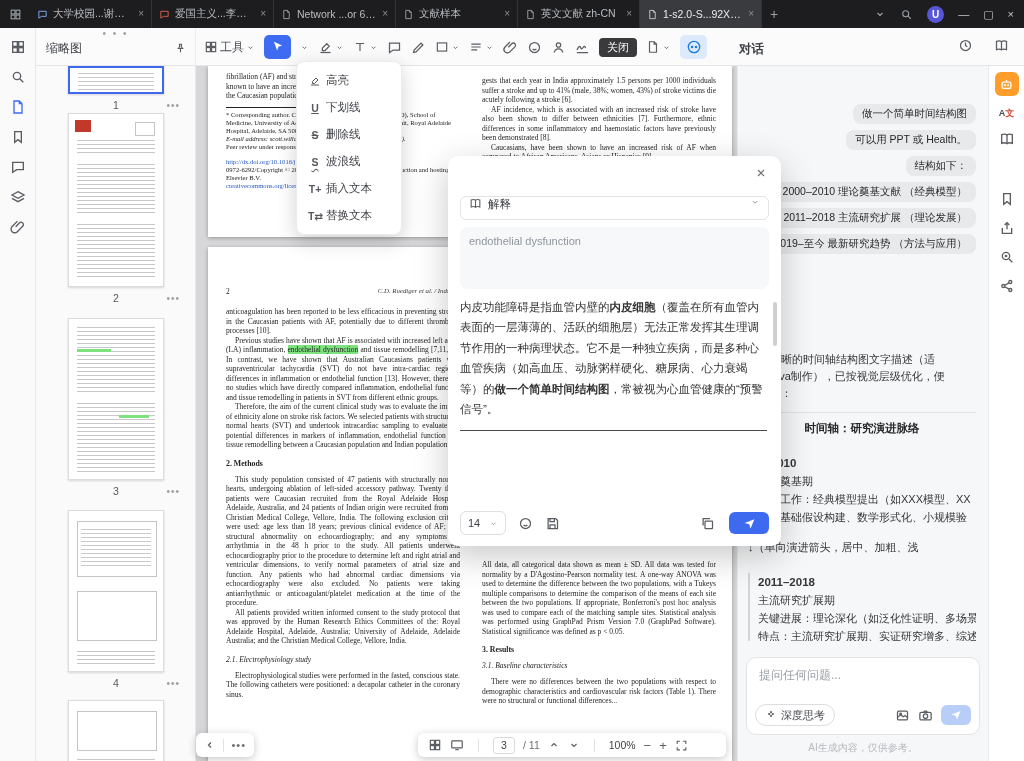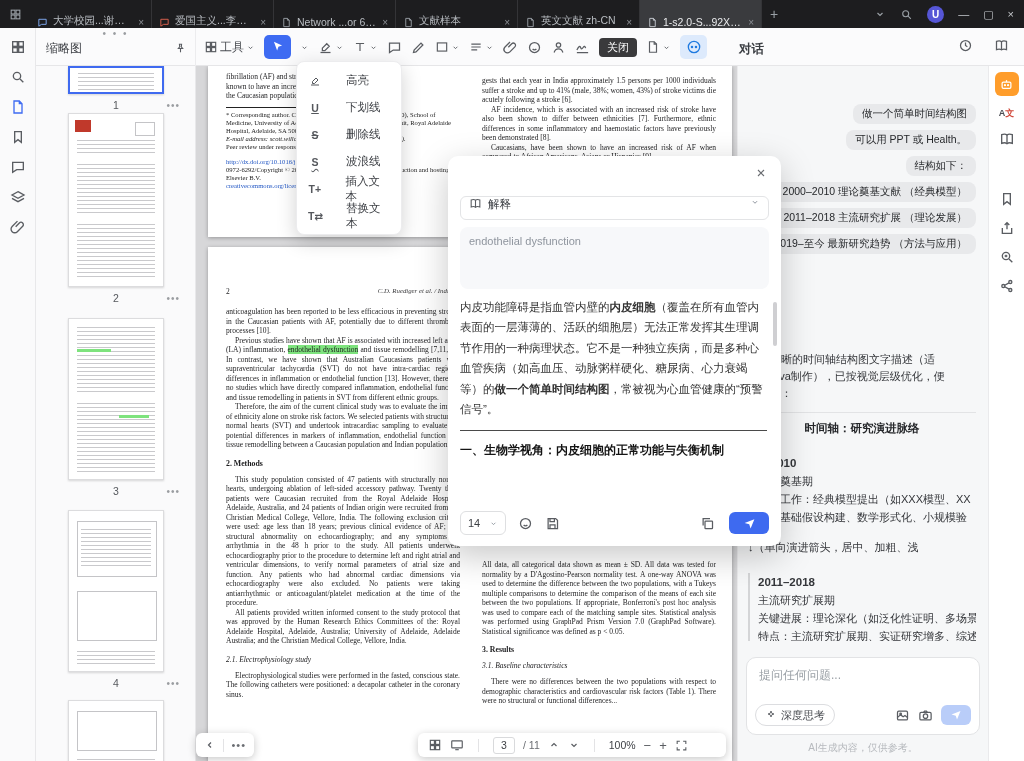--- a/index.html
+++ b/index.html
@@ -3,21 +3,21 @@
 <meta charset="utf-8">
 <style>
   *{margin:0;padding:0;box-sizing:border-box}
   html,body{width:1024px;height:761px;overflow:hidden}
   body{position:relative;font-family:"Liberation Sans","DejaVu Sans",sans-serif;background:#d7d7d9;color:#333}
   svg{display:block}
   .ic{display:inline-flex;align-items:center;justify-content:center;color:#5a5d62}
   
   .titlebar{position:absolute;left:0;top:0;width:1024px;height:28px;background:#1d1d1f;display:flex;align-items:center;color:#b8bcc1;z-index:60}
   .tb-app{width:30px;display:flex;justify-content:center;color:#9aa0a6}
-  .tab{width:122px;height:28px;display:flex;align-items:flex-end;gap:5px;padding:0 7px;border-right:1px solid #343437;font-size:10.5px;cursor:default}
+  .tab{width:122px;height:28px;display:flex;align-items:center;gap:5px;padding:0 7px;border-right:1px solid #343437;font-size:10.5px;cursor:default}
   .tab .lbl{flex:1;white-space:nowrap;overflow:hidden;text-overflow:ellipsis}
   .tab.active{background:#3a3b3e;color:#e9eaec}
   .tab .x{color:#8b8f94;font-size:10px;line-height:1}
   .newtab{width:24px;text-align:center;color:#9aa0a6;font-size:14px}
   .tb-right{margin-left:auto;display:flex;align-items:center;gap:14px;padding-right:10px}
   .avatar{width:17px;height:17px;border-radius:50%;background:#5656d6;color:#fff;font-size:10px;display:flex;align-items:center;justify-content:center;font-weight:bold}
   .winglyph{font-size:11px;color:#c6c9cd}
   
   .toolbar{position:absolute;left:36px;top:28px;width:988px;height:38px;background:#fbfbfc;border-bottom:1px solid #e6e6e8;z-index:20}
   .thumbhead{position:absolute;left:0;top:0;width:160px;height:38px;border-right:1px solid #ececee}
@@ -50,21 +50,21 @@
   .ind{text-indent:9px}
   .ph{font-size:7.8px;font-weight:bold;margin:9px 0 7px}
   .pi{font-size:7.5px;font-style:italic;margin:9px 0 7px}
   .fn{font-size:6.6px;line-height:8.2px;color:#222}
   .lnk{color:#2257c4}
   .hl{background:#7ee37e}
   .col{position:absolute}
   .rhead{position:absolute;left:0;right:0;top:40px;text-align:center;font-size:6.8px;font-style:italic;color:#3a3a3c}
   
   .menu{position:absolute;left:296px;top:61px;width:106px;background:#fff;border:1px solid #ececee;border-radius:8px;box-shadow:0 6px 20px rgba(0,0,0,.18);padding:5px 0;z-index:45}
-  .mi{height:27px;display:flex;align-items:center;gap:24px;padding:0 11px;font-size:11.5px;color:#3c3f44}
+  .mi{height:27px;display:flex;align-items:center;gap:4px;padding:0 11px;font-size:11.5px;color:#3c3f44}
   .mig{width:14px;text-align:center;font-size:10.5px;color:#55585d;font-weight:bold}
   .u-ul{text-decoration:underline}.u-st{text-decoration:line-through}.u-wv{text-decoration:underline wavy;text-underline-offset:2px}
   
   .expanel{position:absolute;left:448px;top:156px;width:333px;height:390px;background:#fff;border-radius:10px;box-shadow:0 10px 34px rgba(0,0,0,.22);z-index:40}
   .ex-close{position:absolute;right:14px;top:11px;color:#6a6d72}
   .ex-mode{position:absolute;left:12px;right:12px;top:40px;height:24px;border:1px solid #e3e4e6;border-radius:6px;display:flex;align-items:flex-start;gap:6px;padding:0 8px;font-size:11.5px;color:#3c3f44}
   .ex-query{position:absolute;left:12px;right:12px;top:71px;height:62px;background:#f7f8fa;border-radius:8px;padding:8px 9px;font-size:11px;color:#8f959e}
   .ex-body{position:absolute;left:12px;right:14px;top:141px;bottom:48px;overflow:hidden;font-size:11.5px;line-height:1.78;color:#333}
   .ex-title{font-weight:bold;font-size:12px;color:#141414;line-height:1.6;margin-bottom:4px}
   .ex-hr{border:none;border-top:1.5px solid #4a4a4a;margin:10px 0 9px}
@@ -695,21 +695,20 @@
     <span class="ic" style="margin-left:auto;color:#8f959e">
         <svg width="10" height="10">
           <use href="#s-chevd"></use>
         </svg>
       </span>
   </div>
   <div class="ex-query">endothelial dysfunction</div>
   <div class="ex-body">
     <div><span>内皮功能障碍是指血管内壁的</span><b>内皮细胞</b><span>（覆盖在所有血管内表面的一层薄薄的、活跃的细胞层）无法正常发挥其生理调节作用的一种病理状态。它不是一种独立疾病，而是多种心血管疾病（如高血压、动脉粥样硬化、糖尿病、心力衰竭等）的</span><b>做一个简单时间结构图</b><span>，常被视为心血管健康的“预警信号”。</span></div>
     <hr class="ex-hr">
-    <div class="ex-sec">一、生物学视角：内皮细胞的正常功能与失衡机制</div>
 
   </div>
   <div class="ex-scroll"></div>
   <div class="ex-bar">
     <span class="ex-font">
       <span>14</span>
       <span class="ic" style="color:#8f959e">
           <svg width="9" height="9">
             <use href="#s-chevd"></use>
           </svg>

